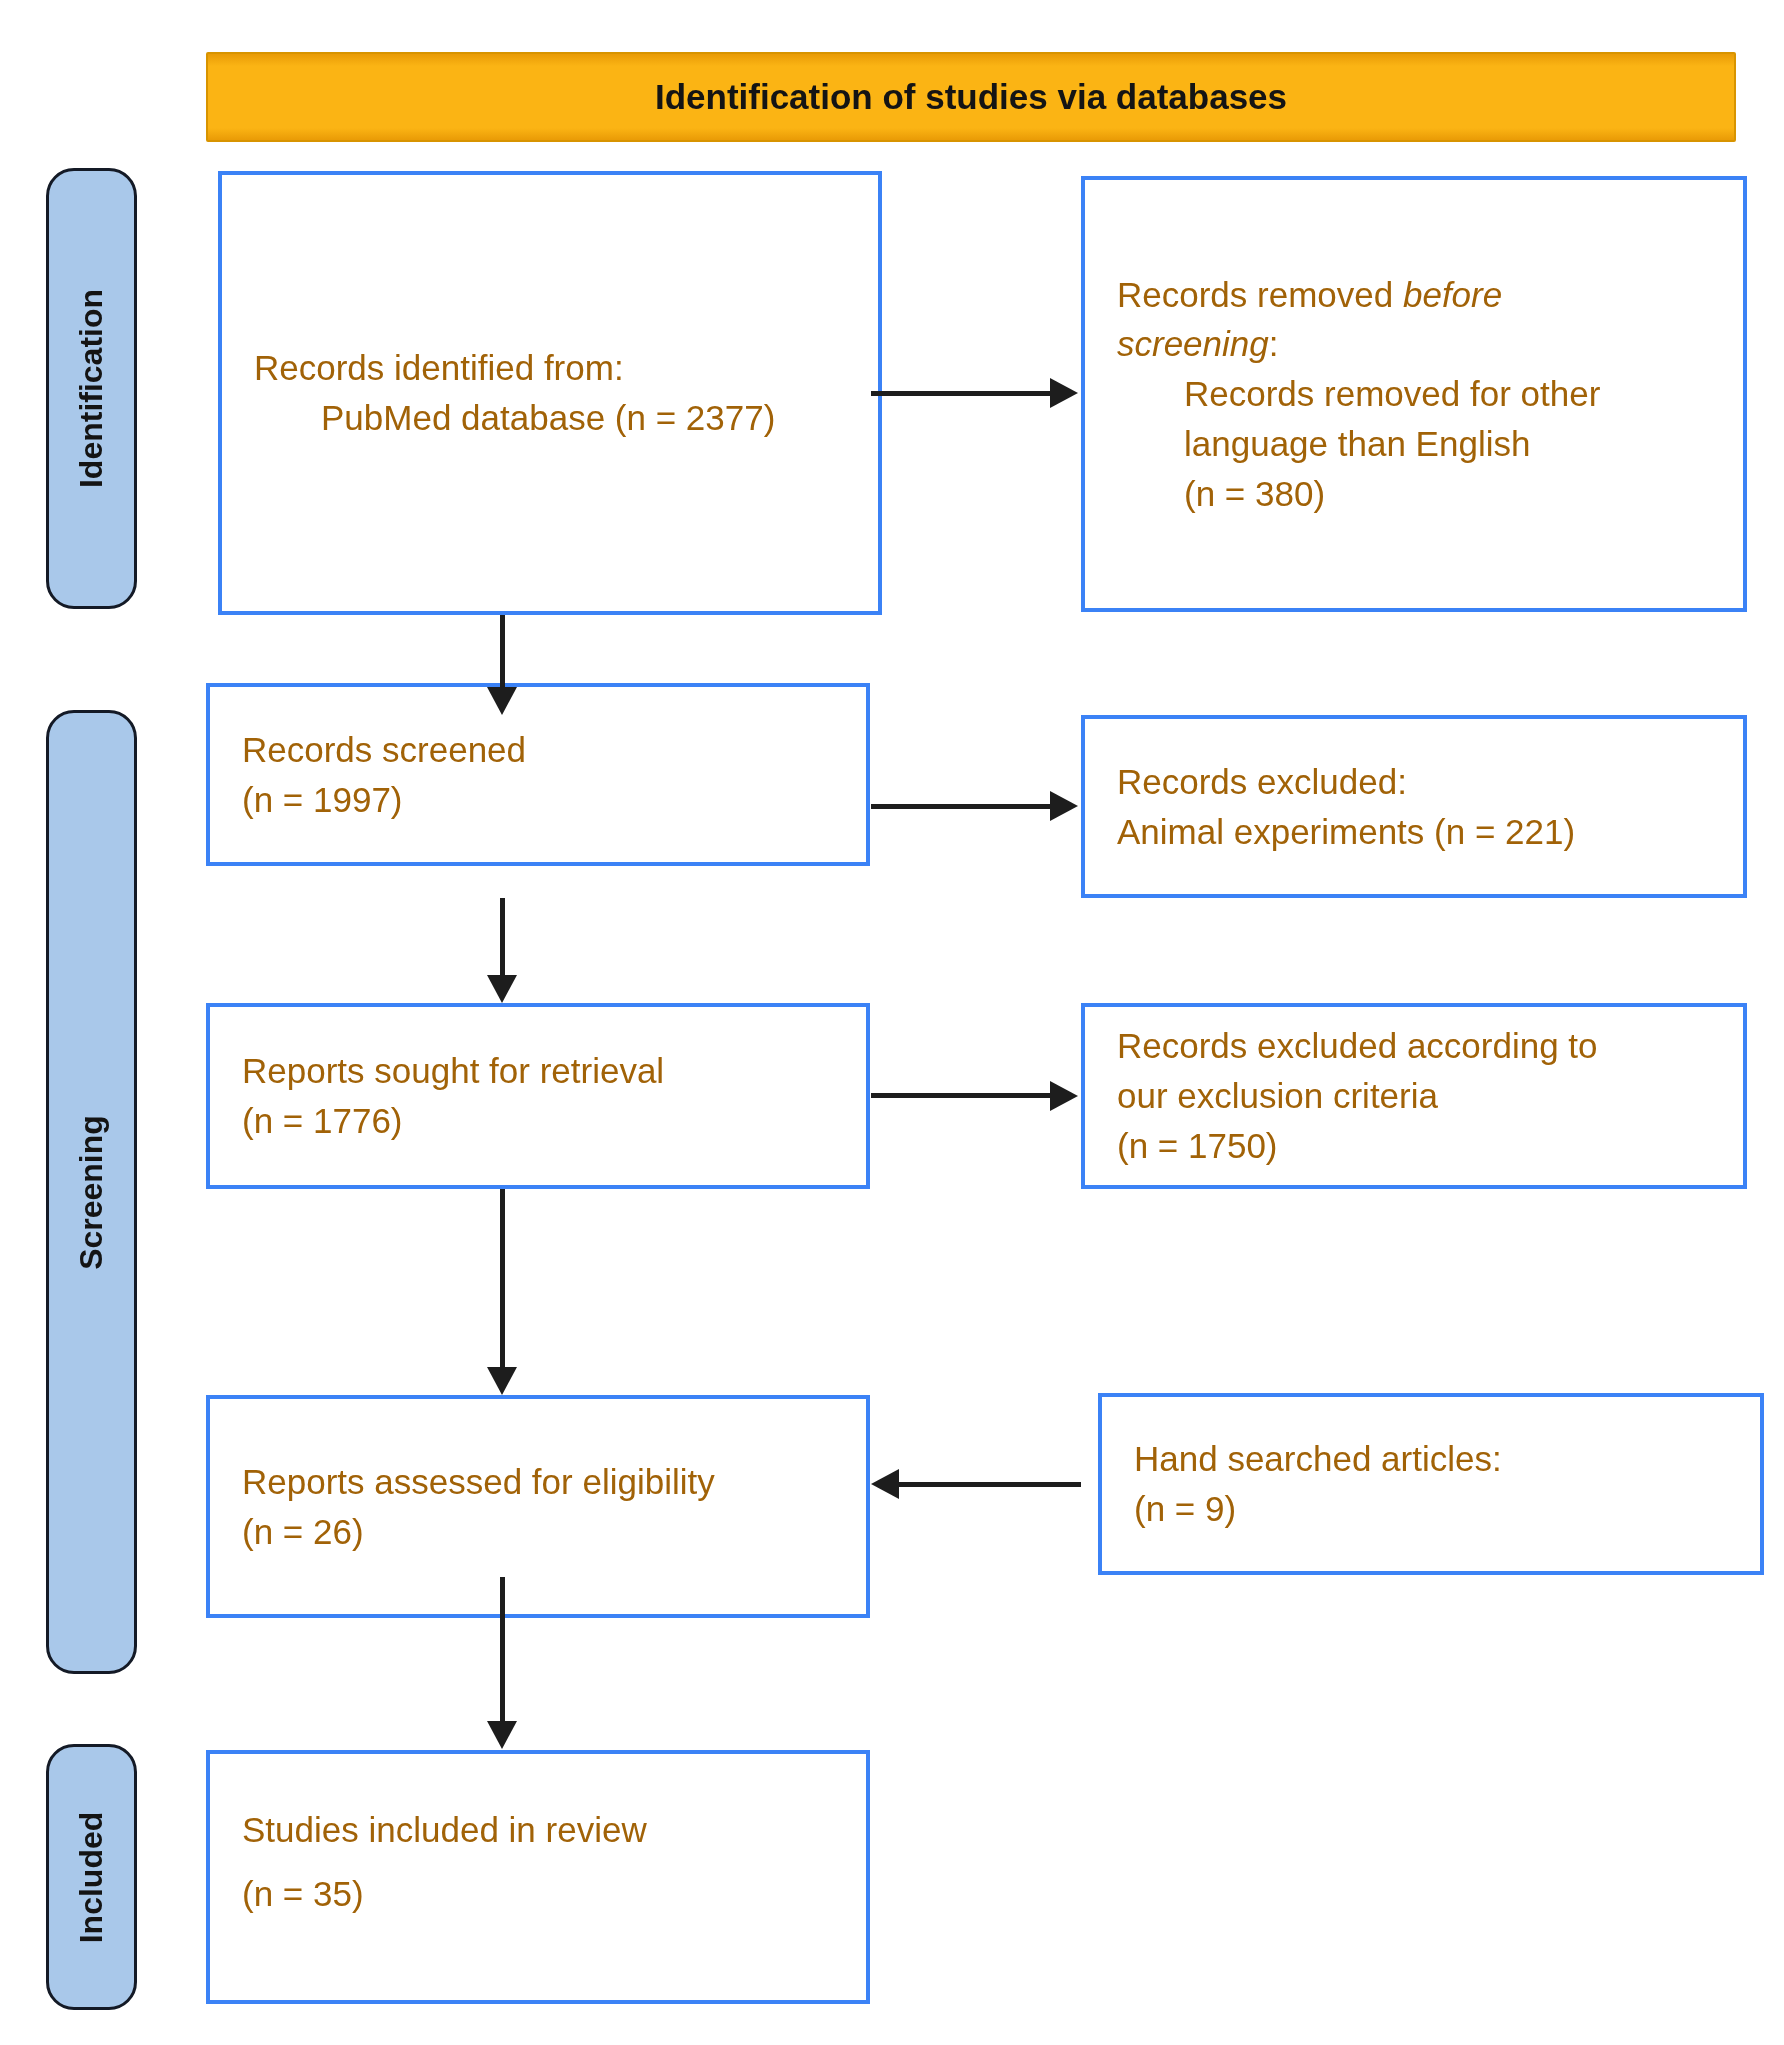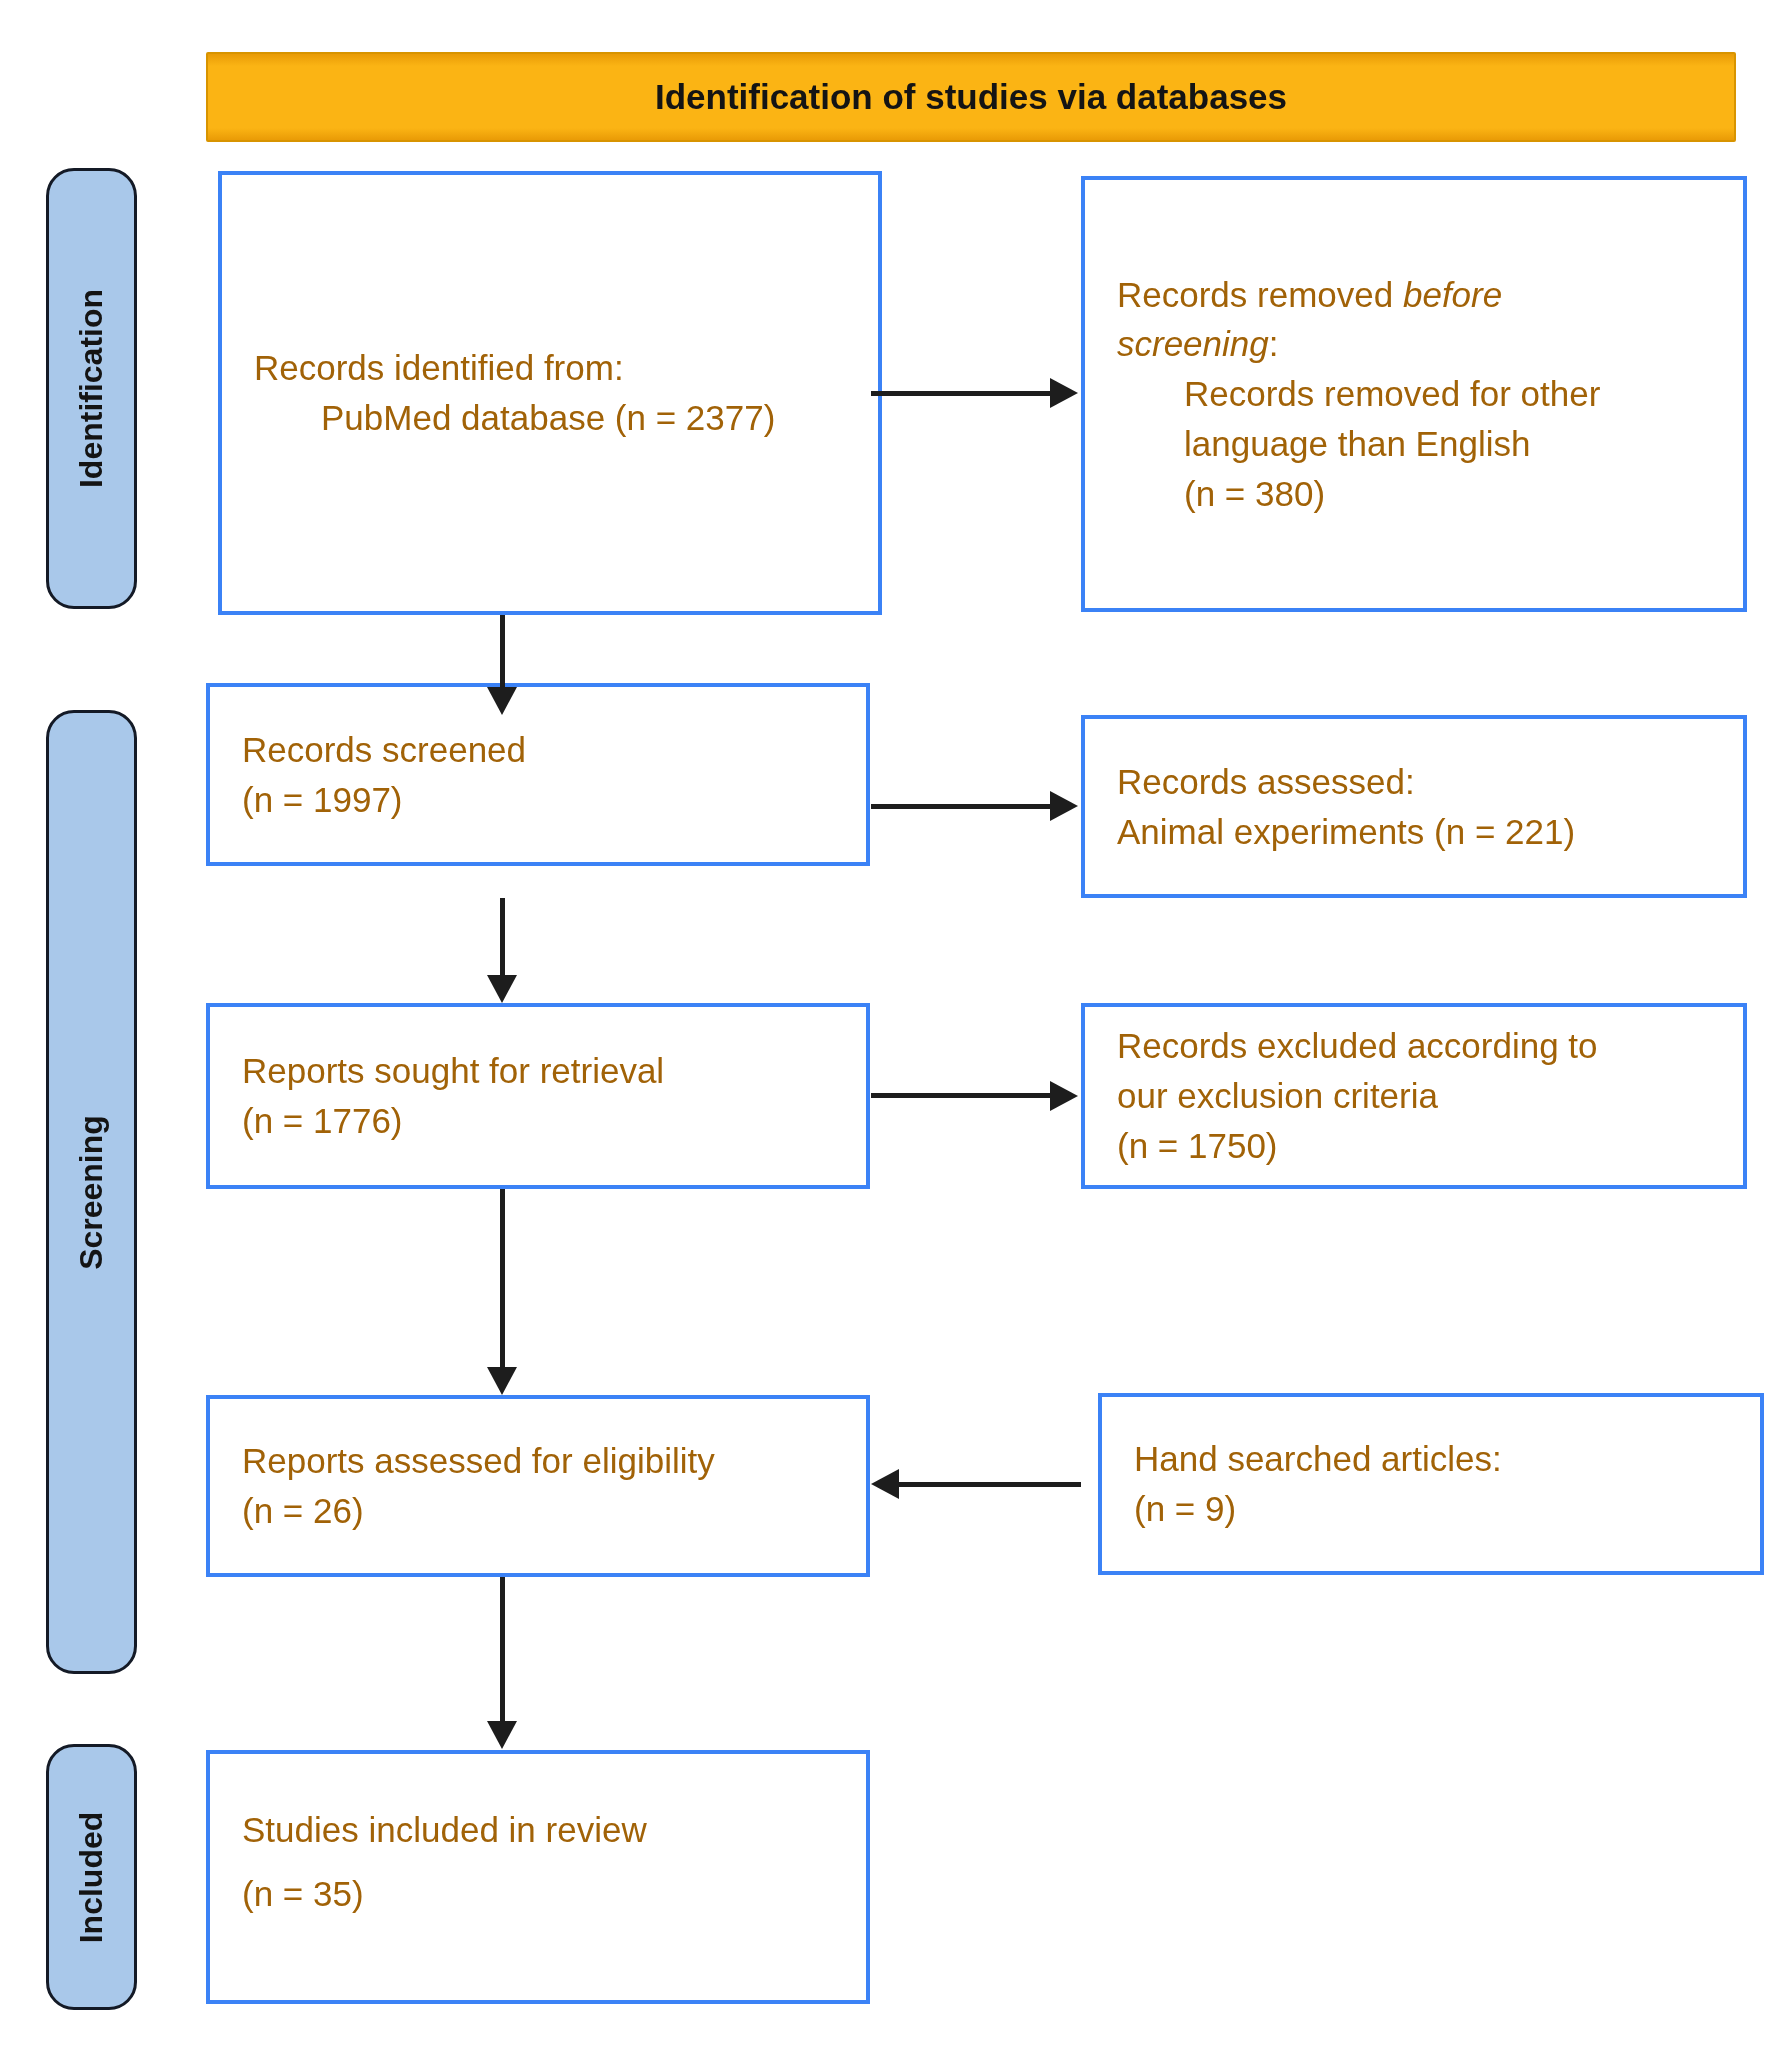--- a/index.html
+++ b/index.html
@@ -75,21 +75,21 @@
 
   .box-col-left  { left: 206px;  width: 664px; }
   .box-col-right { left: 1081px; width: 666px; }
 
   .box-records-identified { top: 171px;  height: 444px; margin-left: 12px; }
   .box-records-removed    { top: 176px;  height: 436px; }
   .box-records-screened   { top: 683px; height: 183px; }
   .box-records-excluded   { top: 715px; height: 183px; }
   .box-reports-sought     { top: 1003px; height: 186px; }
   .box-excluded-criteria  { top: 1003px; height: 186px; justify-content: center; }
-  .box-reports-assessed   { top: 1395px; height: 182px; }
+  .box-reports-assessed   { top: 1395px; height: 223px; }
   .box-hand-searched      { top: 1393px; height: 182px; margin-left: 17px; }
   .box-studies-included   { top: 1750px; height: 254px; justify-content: flex-start; padding-top: 51px; gap: 14px; }
 
   
   .shaft-h { position: absolute; height: 4.7px; background: #1d1d1d; }
   .shaft-v { position: absolute; width: 4.7px;  background: #1d1d1d; }
   .head-right {
     position: absolute; width: 0; height: 0;
     border-top: 15.5px solid transparent;
     border-bottom: 15.5px solid transparent;
@@ -139,21 +139,21 @@
     <div class="indent">language than English</div>
     <div class="indent">(n = 380)</div>
   </div>
 
   <div class="box box-col-left box-records-screened">
     <div>Records screened</div>
     <div>(n = 1997)</div>
   </div>
 
   <div class="box box-col-right box-records-excluded">
-    <div>Records assessed:</div>
+    <div>Records excluded:</div>
     <div>Animal experiments (n = 221)</div>
   </div>
 
   <div class="box box-col-left box-reports-sought">
     <div>Reports sought for retrieval</div>
     <div>(n = 1776)</div>
   </div>
 
   <div class="box box-col-right box-excluded-criteria">
     <div>Records excluded according to</div>

